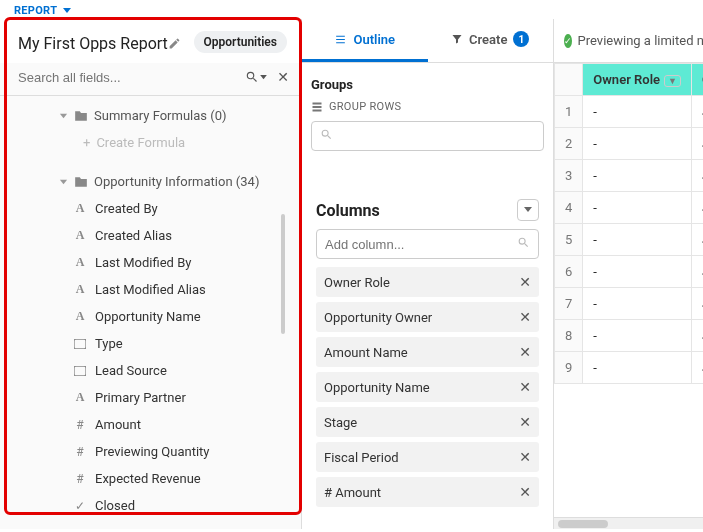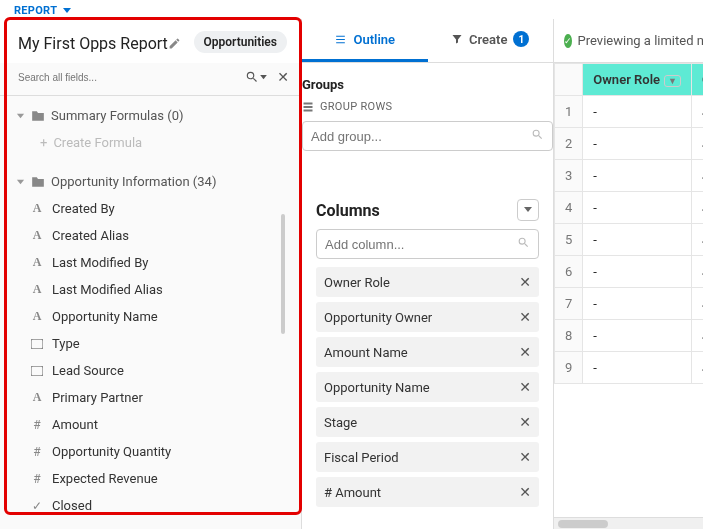--- a/index.html
+++ b/index.html
@@ -13,44 +13,44 @@
 .main-row { display: flex; height: 510px; }
 
 
 .left { width: 302px; display: flex; flex-direction: column; border-right: 1px solid #ddd; }
 .title-bar { display: flex; align-items: flex-end; padding: 12px 14px 10px 18px; gap: 0; }
 .title-bar h2 { font-size: 16px; font-weight: 400; color: #222; }
 .title-bar .edit { color: #777; cursor: pointer; }
 .title-bar .pill { margin-left: auto; background: #eef0f2; border-radius: 12px; padding: 4px 10px; font-weight: 600; font-size: 12px; color: #222; }
 
 .search-row { display: flex; align-items: center; padding: 6px 12px 10px 18px; border-bottom: 1px solid #ddd; background: #fafafa; }
-.search-row input { flex: 1; border: none; background: transparent; font-size: 10px; color: #444; outline: none; }
+.search-row input { flex: 1; border: none; background: transparent; font-size: 13px; color: #444; outline: none; }
 .search-row .s-icn { color: #555; margin-right: 2px; display: flex; align-items: center; }
 .search-row .clr { color: #555; margin-left: 8px; font-size: 14px; cursor: pointer; }
 
 .field-tree { flex: 1; overflow-y: auto; background: #fafafa; position: relative; }
-.ftgroup { padding: 6px 0; }
+.ftgroup { padding: 6px 0; margin-left: 43px; }
 .ftheader { display: flex; align-items: center; padding: 6px 14px 6px 16px; color: #555; cursor: pointer; gap: 6px; }
 .ftheader .fold { color: #999; }
 .ftheader .label { color: #555; }
 .create-f { padding: 6px 14px 6px 40px; color: #bbb; display: flex; gap: 6px; align-items: center; cursor: pointer; }
 .fld { display: flex; align-items: center; padding: 6px 14px 6px 30px; color: #333; gap: 8px; cursor: pointer; }
 .fld .tico { width: 14px; display: flex; justify-content: center; color: #888; font-size: 12px; }
 .field-tree::-webkit-scrollbar { width: 6px; }
 .field-tree::-webkit-scrollbar-thumb { background: #ccc; border-radius: 3px; }
 .scrollhint { position: absolute; right: 16px; top: 118px; width: 4px; height: 120px; background: #ccc; border-radius: 3px; }
 
 
 .mid { width: 252px; display: flex; flex-direction: column; border-right: 1px solid #ddd; }
 .tabs { display: flex; border-bottom: 1px solid #ddd; height: 44px; align-items: stretch; }
 .tab { flex: 1; display: flex; align-items: center; justify-content: center; gap: 6px; color: #555; font-weight: 600; font-size: 13px; cursor: pointer; border-bottom: 3px solid transparent; }
 .tab.active { color: #0070d2; border-bottom-color: #0070d2; }
 .tab .badge { background: #0070d2; color: #fff; border-radius: 50%; width: 16px; height: 16px; display: inline-flex; align-items: center; justify-content: center; font-size: 10px; font-weight: 700; }
 
-.section { padding: 14px 0 8px; }
+.section { padding: 14px 9px 8px; }
 .section h4 { font-size: 13px; font-weight: 700; color: #222; margin-bottom: 8px; }
 .grouprows { display: flex; align-items: center; gap: 6px; color: #666; font-size: 11px; letter-spacing: 0.3px; margin-bottom: 8px; }
 .input-pill { display: flex; align-items: center; border: 1px solid #ccc; border-radius: 4px; padding: 6px 8px; background: #fff; }
 .input-pill input { flex: 1; border: none; outline: none; font-size: 13px; color: #444; background: transparent; }
 .input-pill .s { color: #aaa; }
 
 .cols-head { display: flex; align-items: center; justify-content: space-between; padding: 0 14px 8px; }
 .cols-head h4 { font-size: 16px; font-weight: 700; }
 .cols-head .dd { border: 1px solid #ccc; border-radius: 4px; width: 22px; height: 22px; display: flex; align-items: center; justify-content: center; color: #666; cursor: pointer; }
 .col-list { padding: 0 14px; }
@@ -190,21 +190,21 @@
                 <b style="font-family:serif">A</b>
               </span>
               <span>Primary Partner</span>
             </div>
             <div class="fld">
               <span class="tico">#</span>
               <span>Amount</span>
             </div>
             <div class="fld">
               <span class="tico">#</span>
-              <span>Opportunity Quantity</span>
+              <span>Previewing Quantity</span>
             </div>
             <div class="fld">
               <span class="tico">#</span>
               <span>Expected Revenue</span>
             </div>
             <div class="fld">
               <span class="tico">✓</span>
               <span>Closed</span>
             </div>
           </div>
@@ -232,21 +232,20 @@
 
     <div class="section">
       <h4>Groups</h4>
       <div class="grouprows">
         <svg width="12" height="12" viewBox="0 0 24 24">
             <path fill="#777" d="M3 3h18v4H3zM3 10h18v4H3zM3 17h18v4H3z"></path>
           </svg>
         <span>GROUP ROWS</span>
       </div>
       <div class="input-pill">
-        <input placeholder="Add group..." style="">
         <span class="s">
           <svg width="13" height="13" viewBox="0 0 24 24">
               <path fill="#bbb" d="M15.5 14h-.79l-.28-.27A6.471 6.471 0 0 0 16 9.5 6.5 6.5 0 1 0 9.5 16a6.47 6.47 0 0 0 4.23-1.57l.27.28v.79L19 20.49 20.49 19 15.5 14zM9.5 14A4.5 4.5 0 1 1 14 9.5 4.5 4.5 0 0 1 9.5 14z"></path>
             </svg>
         </span>
       </div>
     </div>
 
     <div style="height:40px"></div>
 

